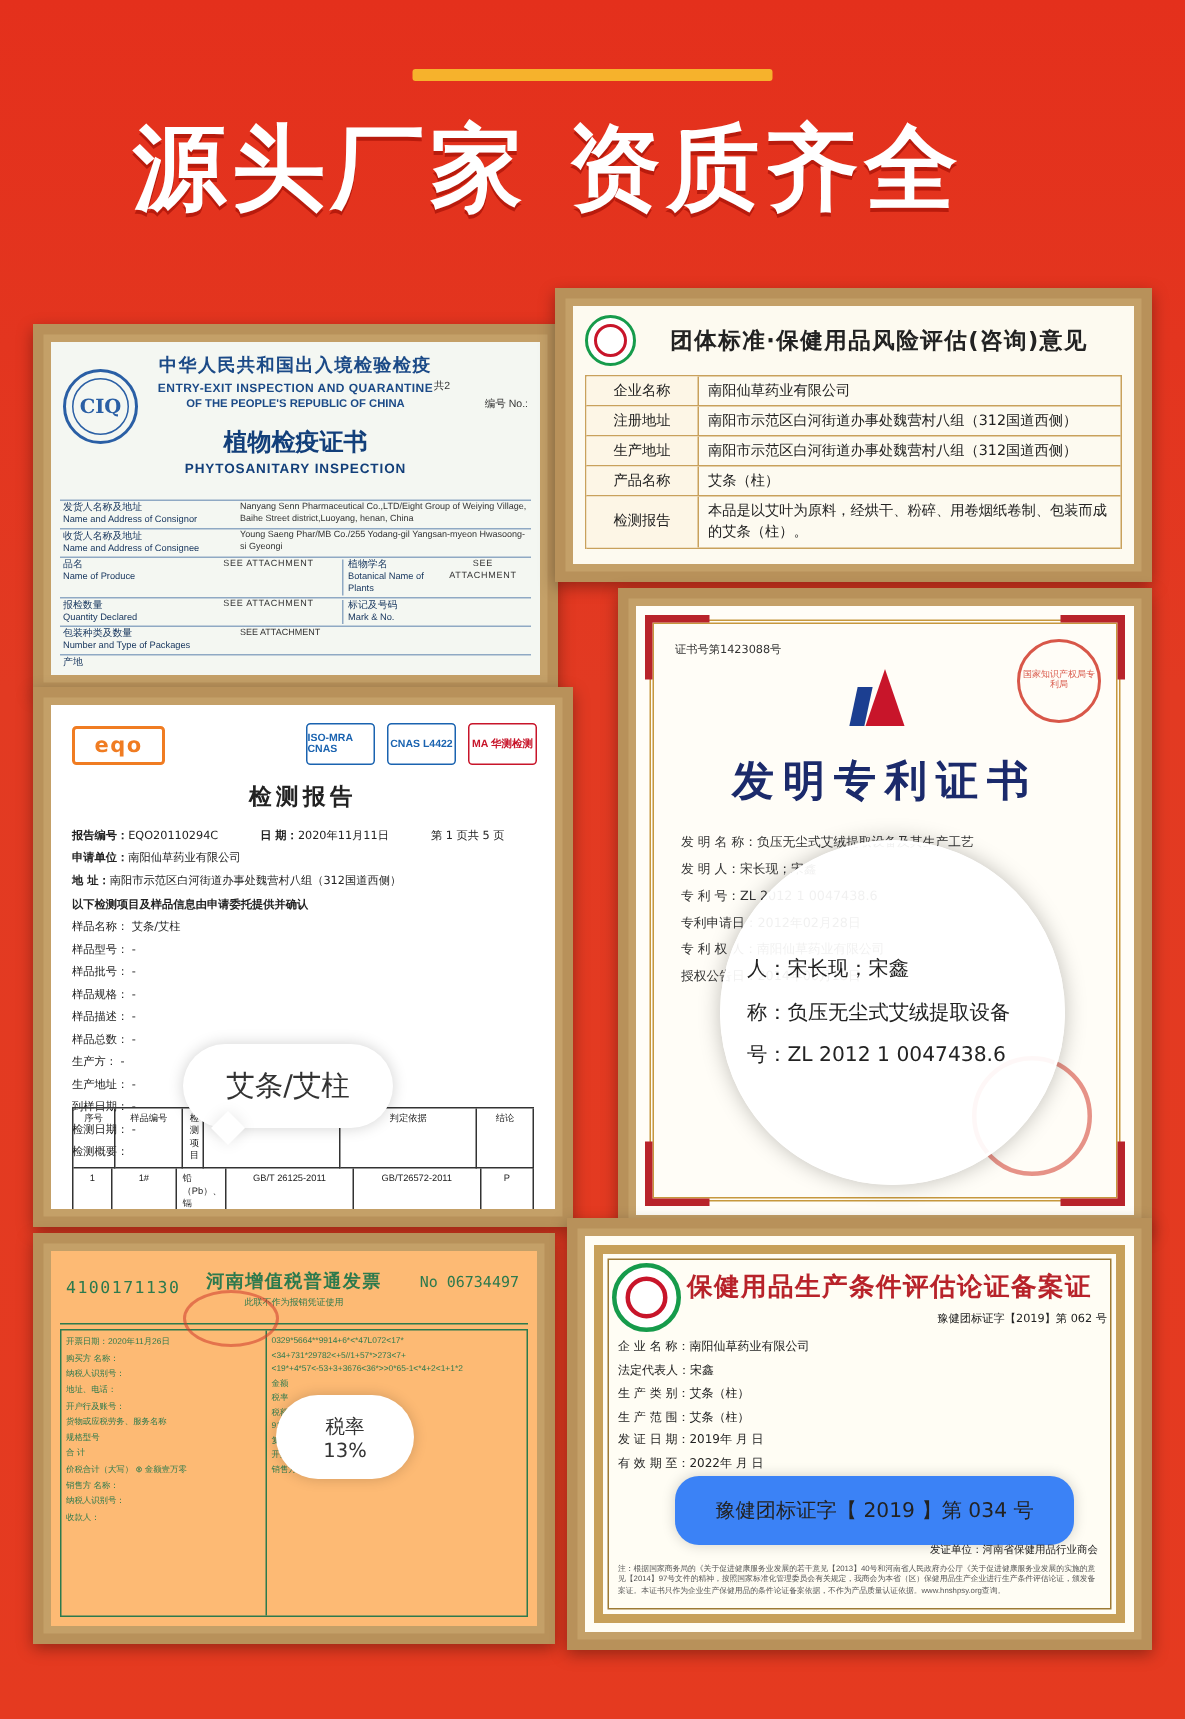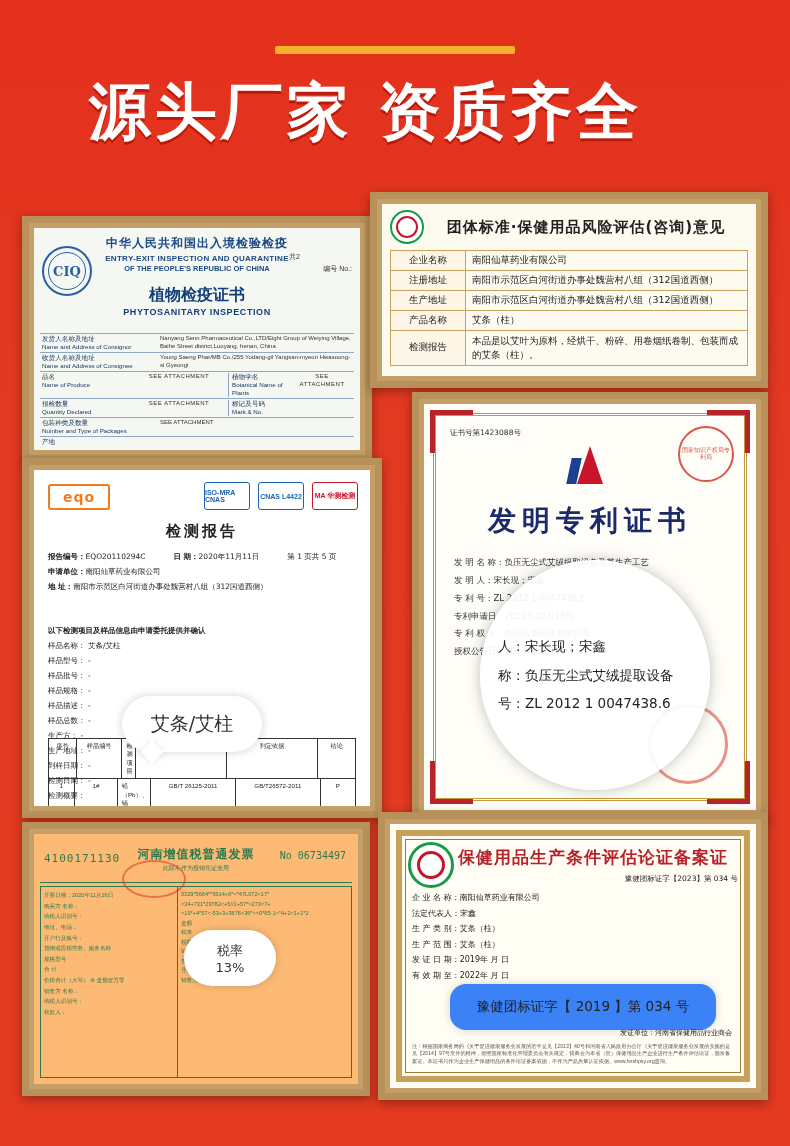--- a/index.html
+++ b/index.html
@@ -107,21 +107,21 @@
     display:flex;align-items:center;justify-content:center;letter-spacing:1px;}
   .tr-marks{position:absolute;right:12px;top:12px;display:flex;gap:8px;align-items:center;}
   .tr-mark{width:44px;height:26px;border:1px solid #1a63b0;border-radius:3px;color:#1a63b0;
     font-size:7px;display:flex;align-items:center;justify-content:center;font-weight:bold;}
   .tr-mark.red{border-color:#c8152a;color:#c8152a;}
   .tr-title{position:absolute;left:0;right:0;top:52px;text-align:center;
     font-family:"DejaVu Sans",sans-serif;font-size:15px;font-weight:bold;color:#222;letter-spacing:3px;}
   .tr-meta{position:absolute;left:14px;right:14px;top:82px;font-family:"DejaVu Sans",sans-serif;font-size:7.5px;color:#222;}
   .tr-meta .r{display:flex;margin-bottom:5px;}
   .tr-meta .r span{margin-right:14px;}
-  .tr-sec{position:absolute;left:14px;right:14px;top:128px;font-family:"DejaVu Sans",sans-serif;font-size:7.5px;color:#222;margin-top:28px;}
+  .tr-sec{position:absolute;left:14px;right:14px;top:128px;font-family:"DejaVu Sans",sans-serif;font-size:7.5px;color:#222;}
   .tr-sec .r{margin-bottom:5px;}
   .tr-tbl{position:absolute;left:14px;right:14px;top:268px;border:1px solid #333;border-right:none;border-bottom:none;}
   .tr-tbl .row{display:flex;}
   .tr-tbl .c{border-right:1px solid #333;border-bottom:1px solid #333;font-size:6.2px;color:#222;
     padding:3px 2px;text-align:center;line-height:1.35;box-sizing:border-box;}
   .c1{width:28px}.c2{width:46px}.c3{flex:1;text-align:left !important;padding-left:4px !important;}
   .c4{width:92px}.c5{width:38px}
   .tr-bubble{position:absolute;left:88px;top:205px;width:140px;height:56px;background:#fff;
     border-radius:28px;box-shadow:0 0 10px rgba(0,0,0,.18);display:flex;align-items:center;
     justify-content:center;font-family:"DejaVu Sans",sans-serif;font-size:19px;color:#333;margin-top:21px;}
@@ -398,21 +398,21 @@
     </div>
   </div>
 
   <div class="frame" id="cert-filing">
     <div class="inner">
       <div class="fl-deco"></div>
       <div class="fl-badge">
           <span></span>
         </div>
       <div class="fl-title">保健用品生产条件评估论证备案证</div>
-      <div class="fl-code">豫健团标证字【2023】第 034 号</div>
+      <div class="fl-code">豫健团标证字【2019】第 062 号</div>
       <div class="fl-rows">
         <div>企 业 名 称：南阳仙草药业有限公司</div>
         <div>法定代表人：宋鑫</div>
         <div>生 产 类 别：艾条（柱）</div>
         <div>生 产 范 围：艾条（柱）</div>
         <div>发 证 日 期：2019年 月 日</div>
         <div>有 效 期 至：2022年 月 日</div>
       </div>
       <div class="fl-big">豫健团标证字【 2019 】第 034 号</div>
       <div class="fl-sign">发证单位：河南省保健用品行业商会</div>

